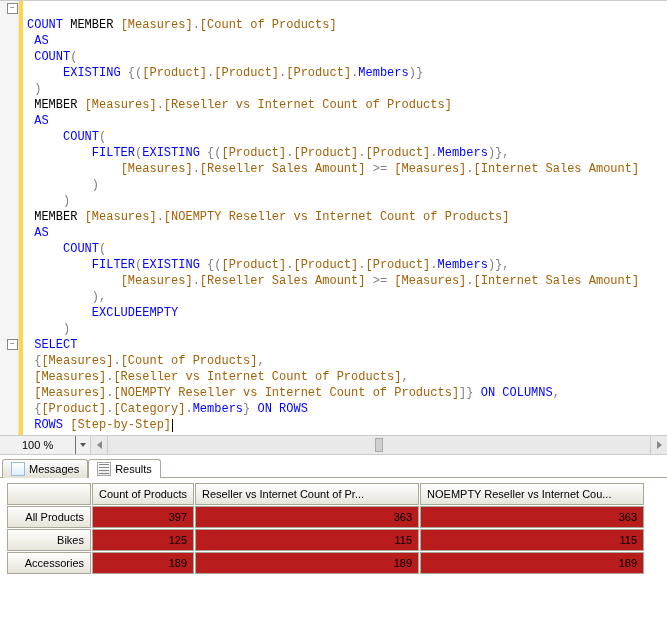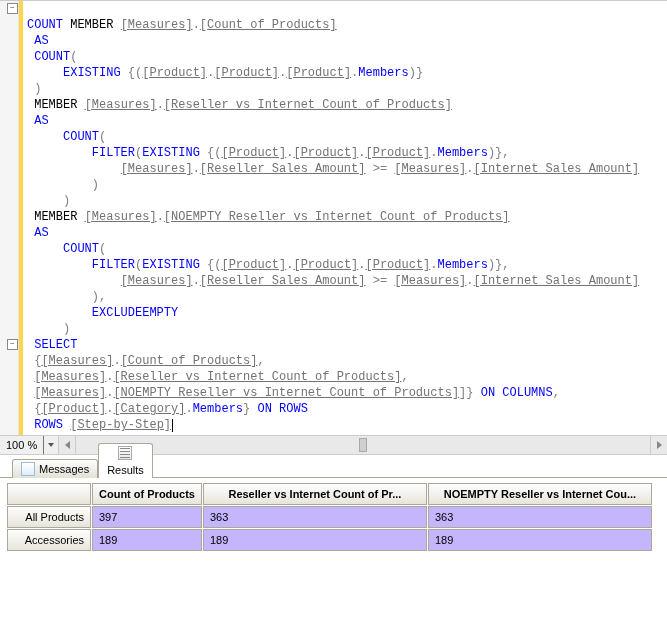--- a/index.html
+++ b/index.html
@@ -37,35 +37,35 @@
     width: 9px;
     height: 9px;
     border: 1px solid #888;
     background: #fff;
     font-size: 8px;
     line-height: 8px;
     text-align: center;
     color: #555;
   }
   .kw { color: #0000ff; }
-  .br { color: #737373; text-decoration: underline; } 
+  .br { color: #a16207; } 
   .p  { color: #808080; } 
   .zoom-bar {
     border-top: 1px solid #ccc;
     border-bottom: 1px solid #ccc;
     background: #f0f0f0;
     display: flex;
     align-items: center;
     height: 18px;
     font-family: Tahoma, sans-serif;
     font-size: 11px;
     position: relative;
   }
   .zoom-bar .pct {
-    padding: 0 6px;
+    padding: 0 22px;
     border-right: 1px solid #737373;
     height: 100%;
     display: flex;
     align-items: center;
   }
   .zoom-bar .dd {
     width: 14px;
     height: 100%;
     border-right: 1px solid #ccc;
     display:flex;align-items:center;justify-content:center;
@@ -77,46 +77,46 @@
     flex:1;height:100%;background:#e9e9e9;position:relative;border-left:1px solid #ccc;border-right:1px solid #ccc;
   }
   .scroll-arrow {
     width:16px;height:100%;display:flex;align-items:center;justify-content:center;background:#e9e9e9;
   }
   .scroll-arrow.l::after{content:'';width:0;height:0;border-top:4px solid transparent;border-bottom:4px solid transparent;border-right:5px solid #888;}
   .scroll-arrow.r::after{content:'';width:0;height:0;border-top:4px solid transparent;border-bottom:4px solid transparent;border-left:5px solid #888;}
   .thumb{position:absolute;left:50%;transform:translateX(-50%);top:2px;height:12px;width:6px;background:#cfcfcf;border:1px solid #aaa;}
   .tabs {
     display:flex;align-items:flex-end;height:22px;background:#fff;font-family:Tahoma,sans-serif;font-size:11px;
-    border-bottom:1px solid #aca899;padding-left:12px;gap:0;
+    border-bottom:1px solid #aca899;padding-left:2px;gap:0;
   }
   .tab {
     display:flex;align-items:center;gap:4px;padding:2px 8px;border:1px solid #aca899;border-bottom:none;
     background:linear-gradient(#fdfdfd,#e3e1d5);position:relative;top:1px;border-radius:3px 3px 0 0;
     cursor:pointer;
   }
-  .tab.active{background:#fff;font-weight:normal;z-index:2;flex-direction:column;}
+  .tab.active{background:#fff;font-weight:normal;z-index:2;}
   .tab .ico{width:12px;height:12px;display:inline-block;}
   .ico-msg{background:linear-gradient(#fff,#ddeeff);border:1px solid #99bdd8;}
   .ico-res{background:linear-gradient(#fff,#e8e8e8);border:1px solid #aaa;position:relative;}
   .ico-res::after{content:'';position:absolute;inset:1px;background:repeating-linear-gradient(#888 0 1px,transparent 1px 3px);}
   .grid {
     padding:4px 4px 10px 6px;font-family:Tahoma,sans-serif;font-size:11px;
   }
   table.results { border-collapse:separate;border-spacing:1px; }
   table.results th, table.results td {
     border:1px solid #aca899;padding:2px 6px;height:16px;
   }
   table.results th {
-    background:linear-gradient(#fdfdfd,#e7e5da);font-weight:bold;text-align:center;
+    background:linear-gradient(#fdfdfd,#e7e5da);font-weight:normal;text-align:left;
   }
   table.results td.rowhdr {
     background:linear-gradient(#fdfdfd,#e7e5da);text-align:right;min-width:70px;
   }
-  table.results td.val { text-align:left;background:#c4b5fd;min-width:60px; }
+  table.results td.val { text-align:right;background:#b91c1c;min-width:60px; }
   table.results th.corner{background:linear-gradient(#fdfdfd,#e7e5da);}
   .cursor {
     display:inline-block;width:0;height:13px;border-left:1px solid #000;vertical-align:text-bottom;margin-left:1px;
   }
 </style>
 </head>
 <body>
 
 <div class="editor-wrap">
   <div class="gutter"></div>
@@ -181,20 +181,26 @@
       <th style="min-width:210px">Reseller vs Internet Count of Pr...</th>
       <th style="min-width:210px">NOEMPTY Reseller vs Internet Cou...</th>
     </tr>
     <tr>
       <td class="rowhdr">All Products</td>
       <td class="val">397</td>
       <td class="val">363</td>
       <td class="val">363</td>
     </tr>
     <tr>
+      <td class="rowhdr">Bikes</td>
+      <td class="val">125</td>
+      <td class="val">115</td>
+      <td class="val">115</td>
+    </tr>
+    <tr>
       <td class="rowhdr">Accessories</td>
       <td class="val">189</td>
       <td class="val">189</td>
       <td class="val">189</td>
     </tr>
   </tbody>
     </table>
 </div>
 
 </body></html>

